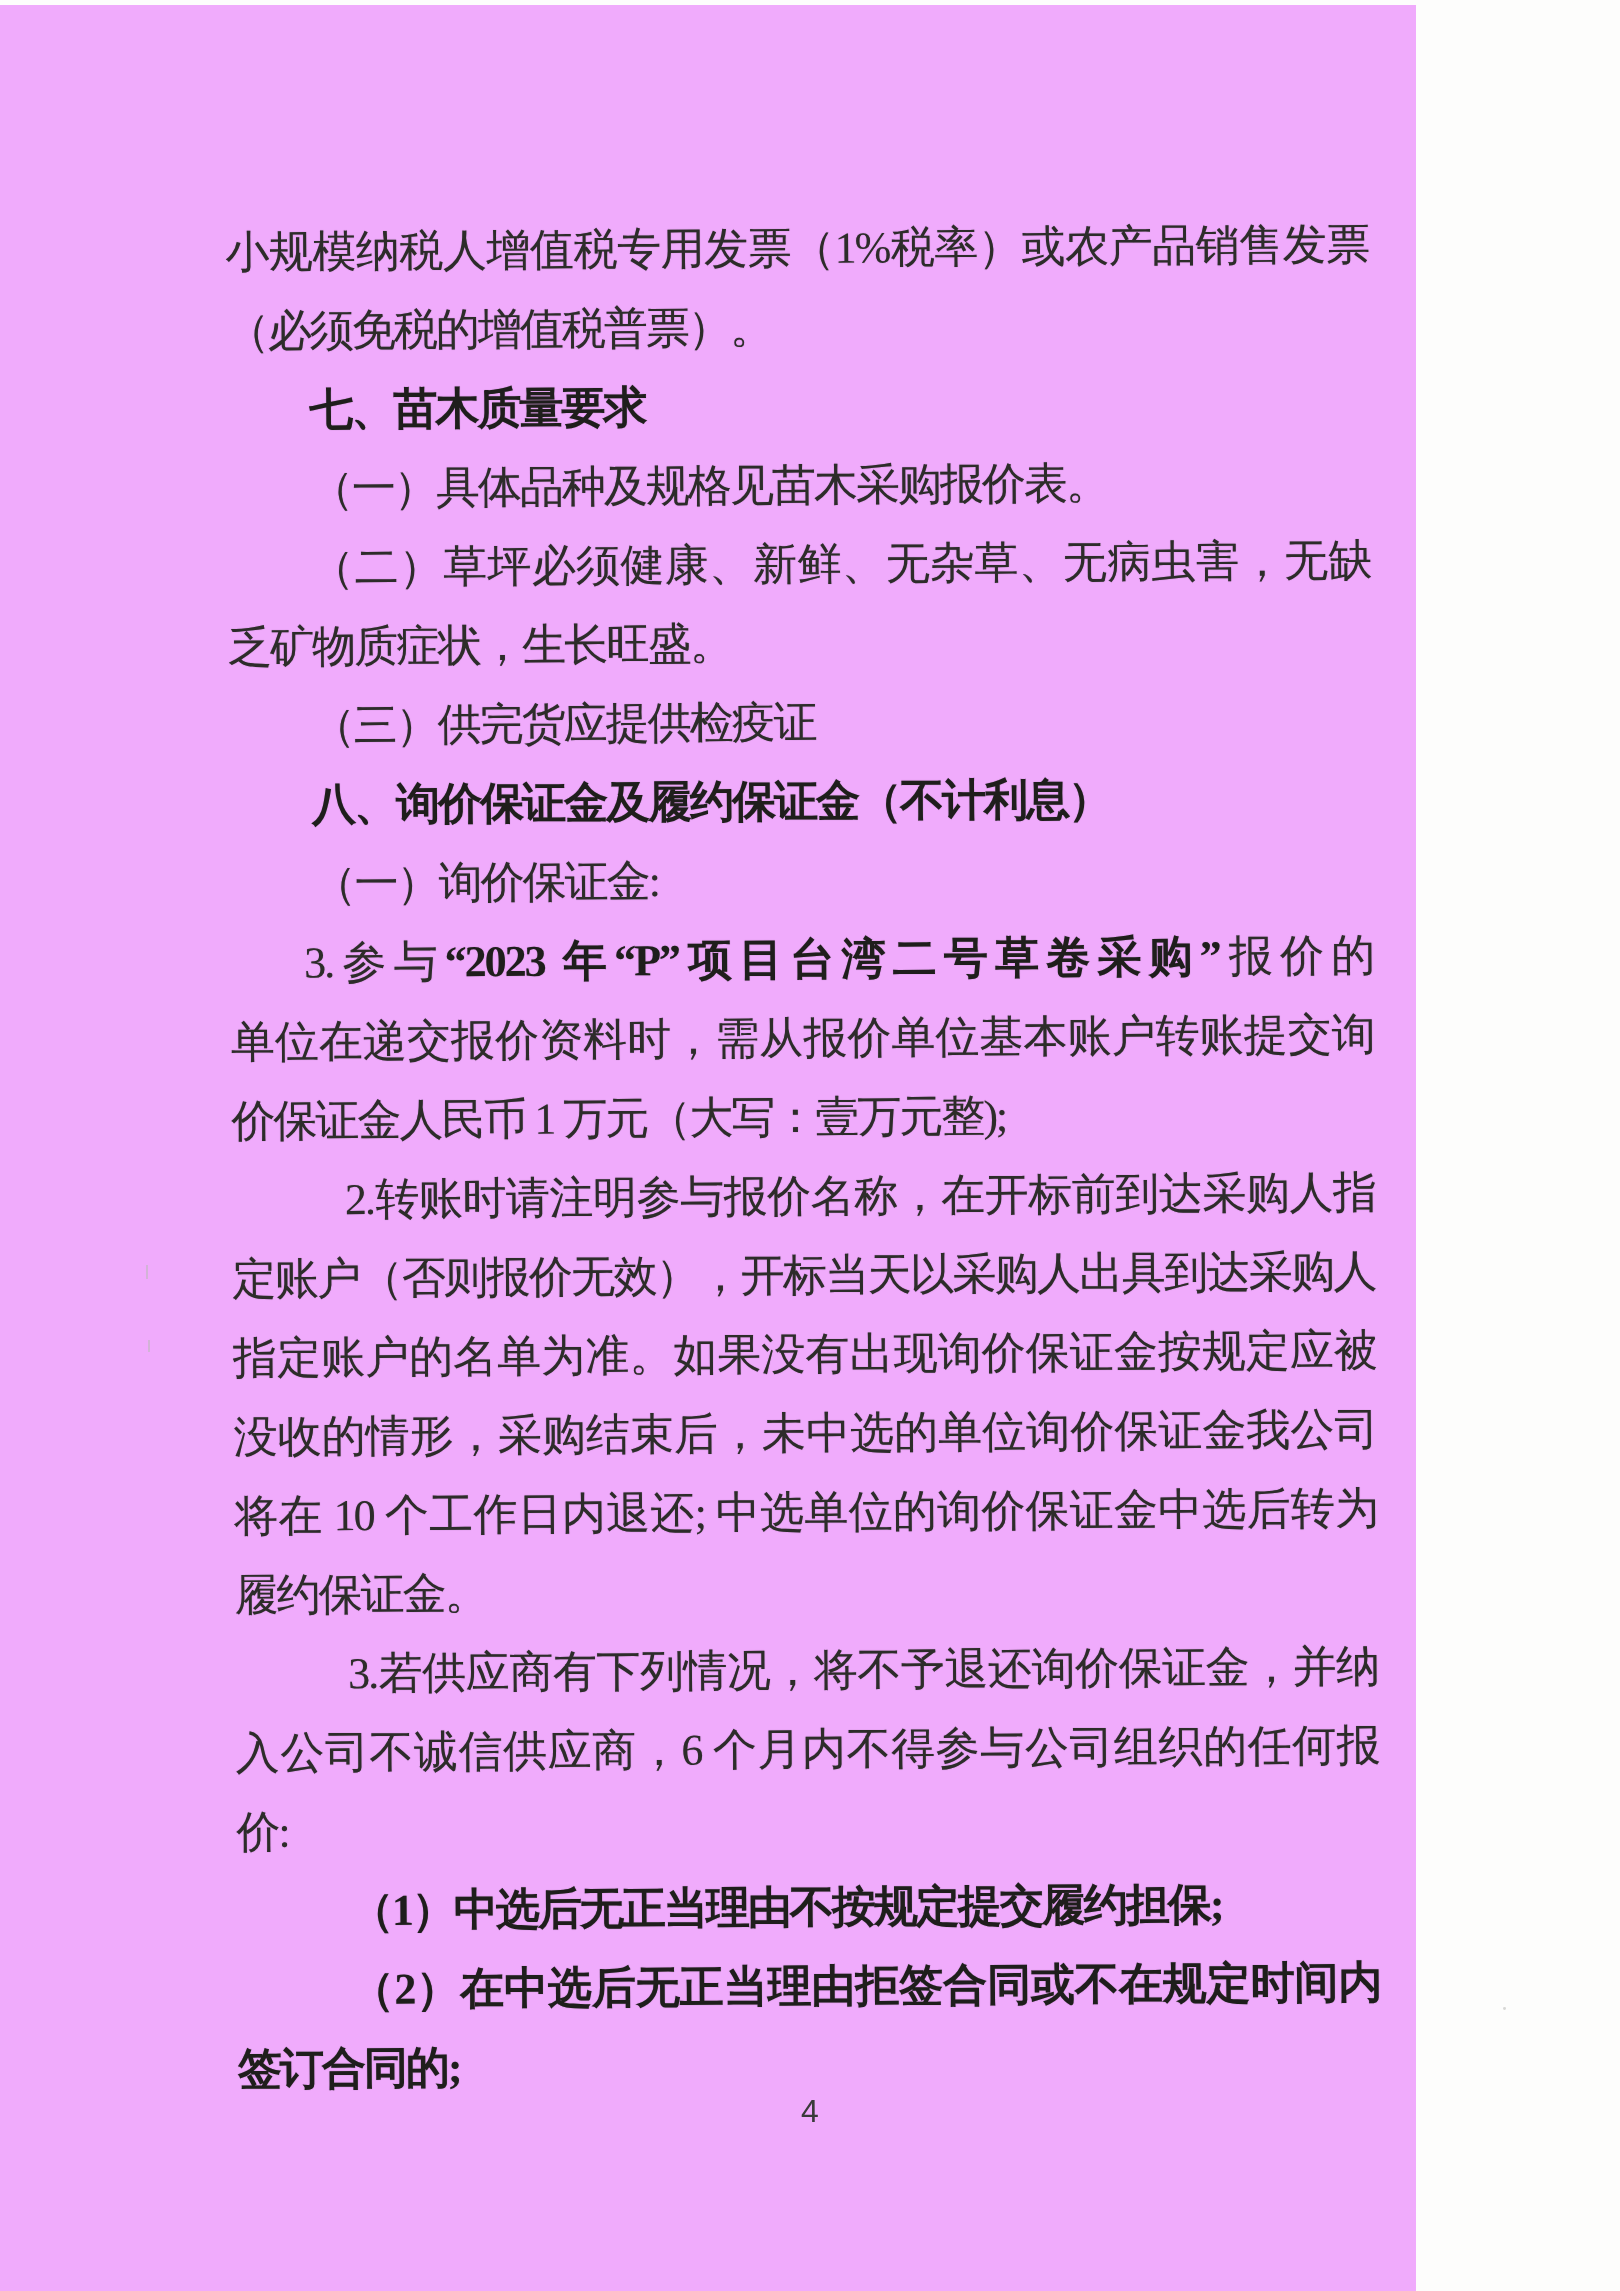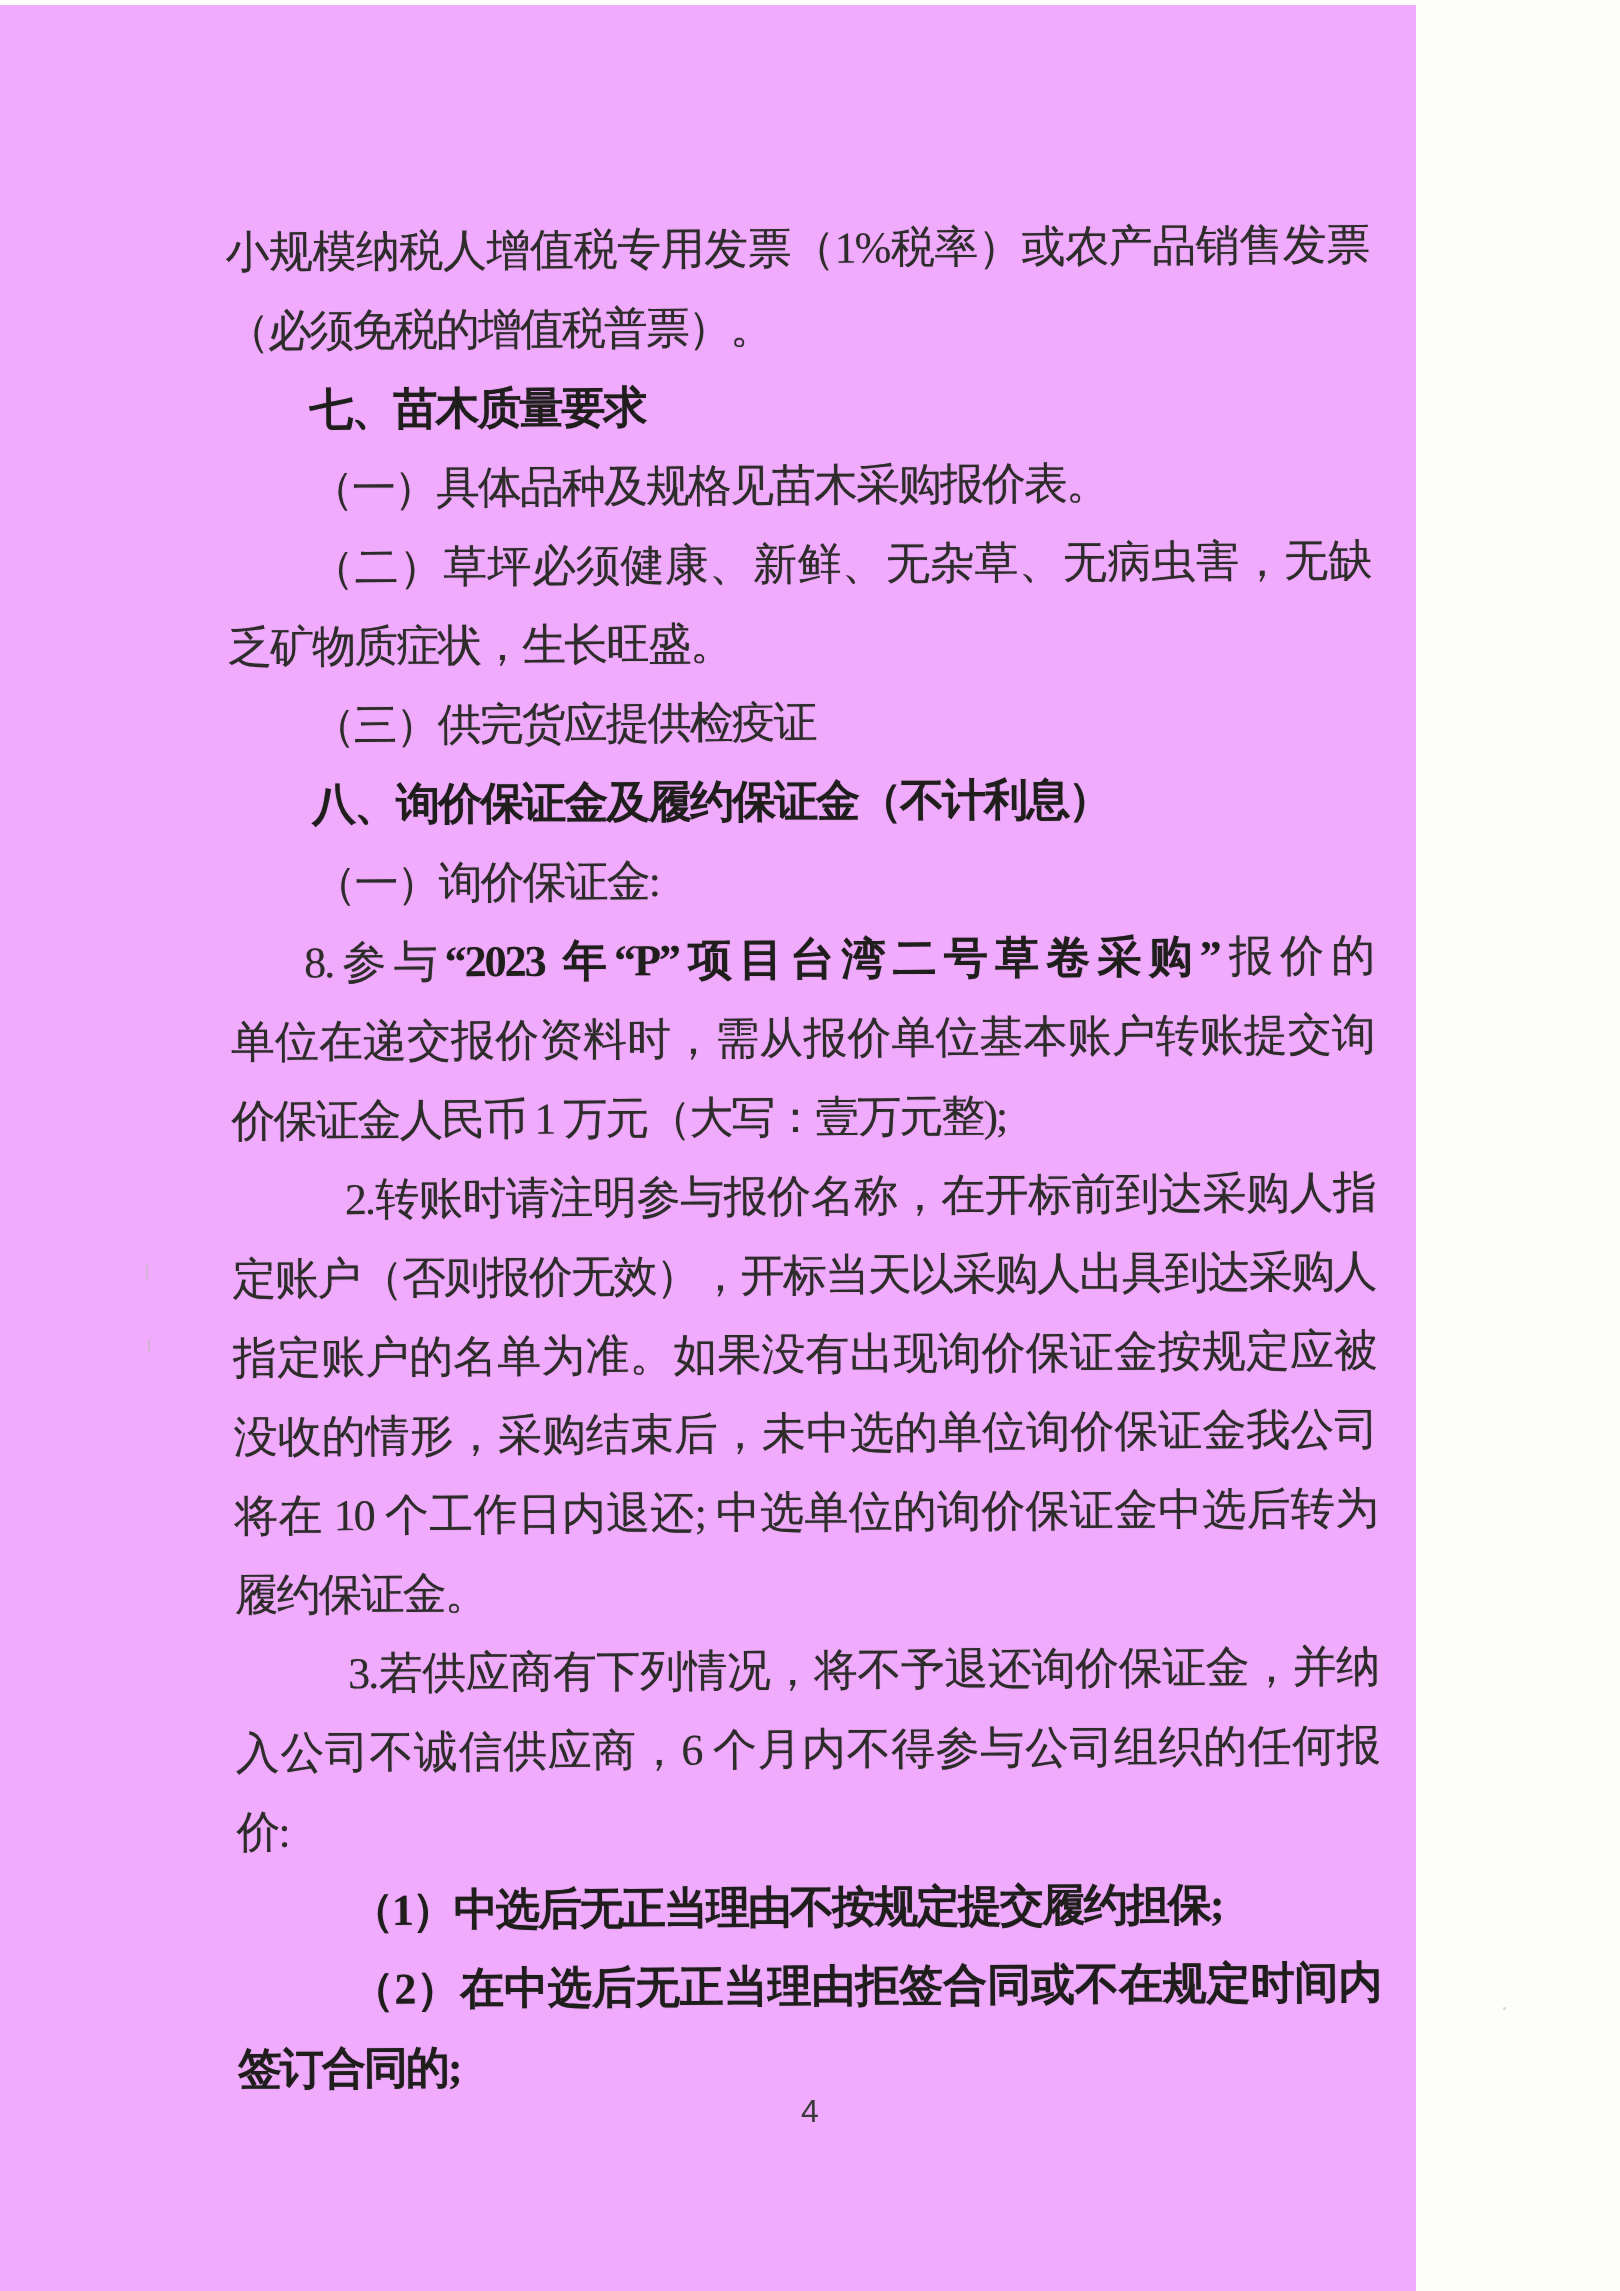--- a/index.html
+++ b/index.html
@@ -82,21 +82,21 @@
     <div class="line full">小规模纳税人增值税专用发票（1%税率）或农产品销售发票</div>
     <div class="line">（必须免税的增值税普票）。</div>
     <div class="line heading ind2">七、苗木质量要求</div>
     <div class="line ind2">（一）具体品种及规格见苗木采购报价表。</div>
     <div class="line full ind2">（二）草坪必须健康、新鲜、无杂草、无病虫害，无缺</div>
     <div class="line">乏矿物质症状，生长旺盛。</div>
     <div class="line ind2">（三）供完货应提供检疫证</div>
     <div class="line heading ind2">八、询价保证金及履约保证金（不计利息）</div>
     <div class="line ind2">（一）询价保证金:</div>
 
-    <div class="line full ind-n1"><span>8.参与</span><span class="bold">“2023 年“P”项目台湾二号草卷采购”</span><span>报价的</span></div>
+    <div class="line full ind-n1"><span>3.参与</span><span class="bold">“2023 年“P”项目台湾二号草卷采购”</span><span>报价的</span></div>
 
     <div class="line full">单位在递交报价资料时，需从报价单位基本账户转账提交询</div>
     <div class="line">价保证金人民币 1 万元（大写：壹万元整);</div>
     <div class="line full ind-n2">2.转账时请注明参与报价名称，在开标前到达采购人指</div>
     <div class="line full">定账户（否则报价无效），开标当天以采购人出具到达采购人</div>
     <div class="line full">指定账户的名单为准。如果没有出现询价保证金按规定应被</div>
     <div class="line full">没收的情形，采购结束后，未中选的单位询价保证金我公司</div>
     <div class="line full">将在 10 个工作日内退还; 中选单位的询价保证金中选后转为</div>
     <div class="line">履约保证金。</div>
     <div class="line full ind-n2">3.若供应商有下列情况，将不予退还询价保证金，并纳</div>

